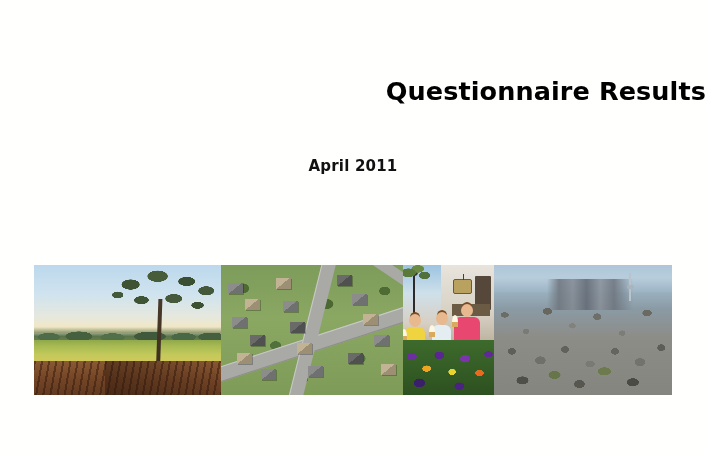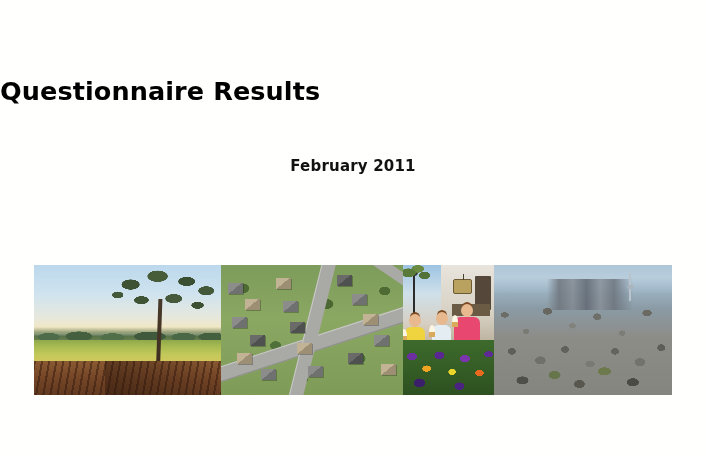--- a/index.html
+++ b/index.html
@@ -41,21 +41,21 @@
   }
   .title-line.clipped {
     
   }
 
   .subtitle-line {
     position: absolute;
     left: 0;
     right: 0;
     top: 72px;
-    text-align: left;
+    text-align: right;
     font-size: 25.5px;
     font-weight: bold;
     line-height: 39px;
     letter-spacing: 0.1px;
     color: #000000;
   }
 
   .date-line {
     position: absolute;
     left: 0;
@@ -408,21 +408,21 @@
 <body>
 
 <div class="page">
 
   <div class="title-block">
     <div class="title-line clipped">&nbsp;</div>
   </div>
 
   <div class="subtitle-line">Questionnaire Results</div>
 
-  <div class="date-line">February 2011</div>
+  <div class="date-line">April 2011</div>
 
   <div class="photo-strip">
 
     <div class="photo p1 rural">
       <div class="treeline"></div>
       <div class="field"></div>
       <div class="canopy"></div>
       <div class="trunk"></div>
       <div class="soil"></div>
       <div class="shadow"></div>

